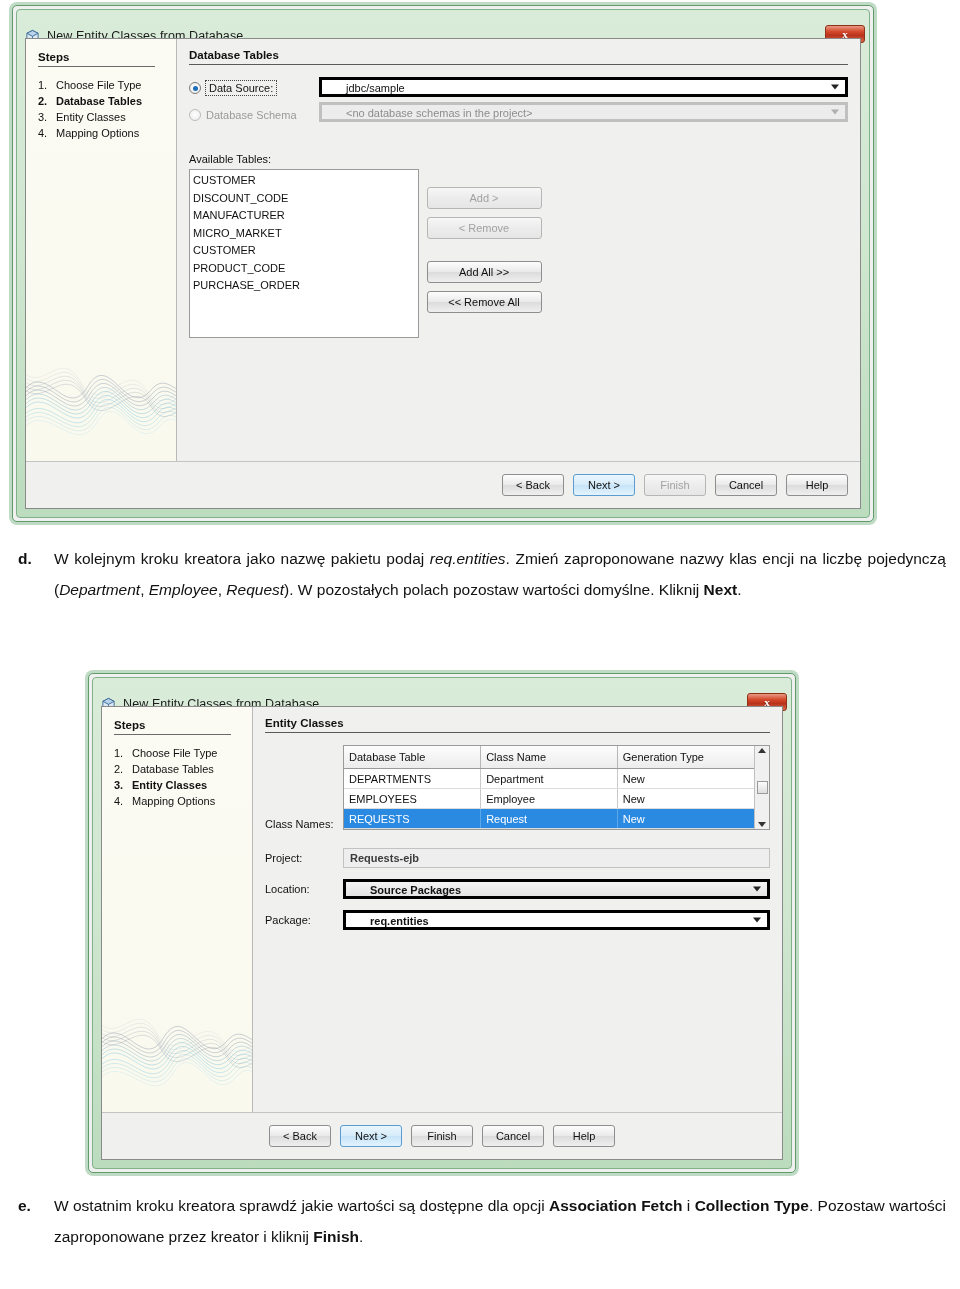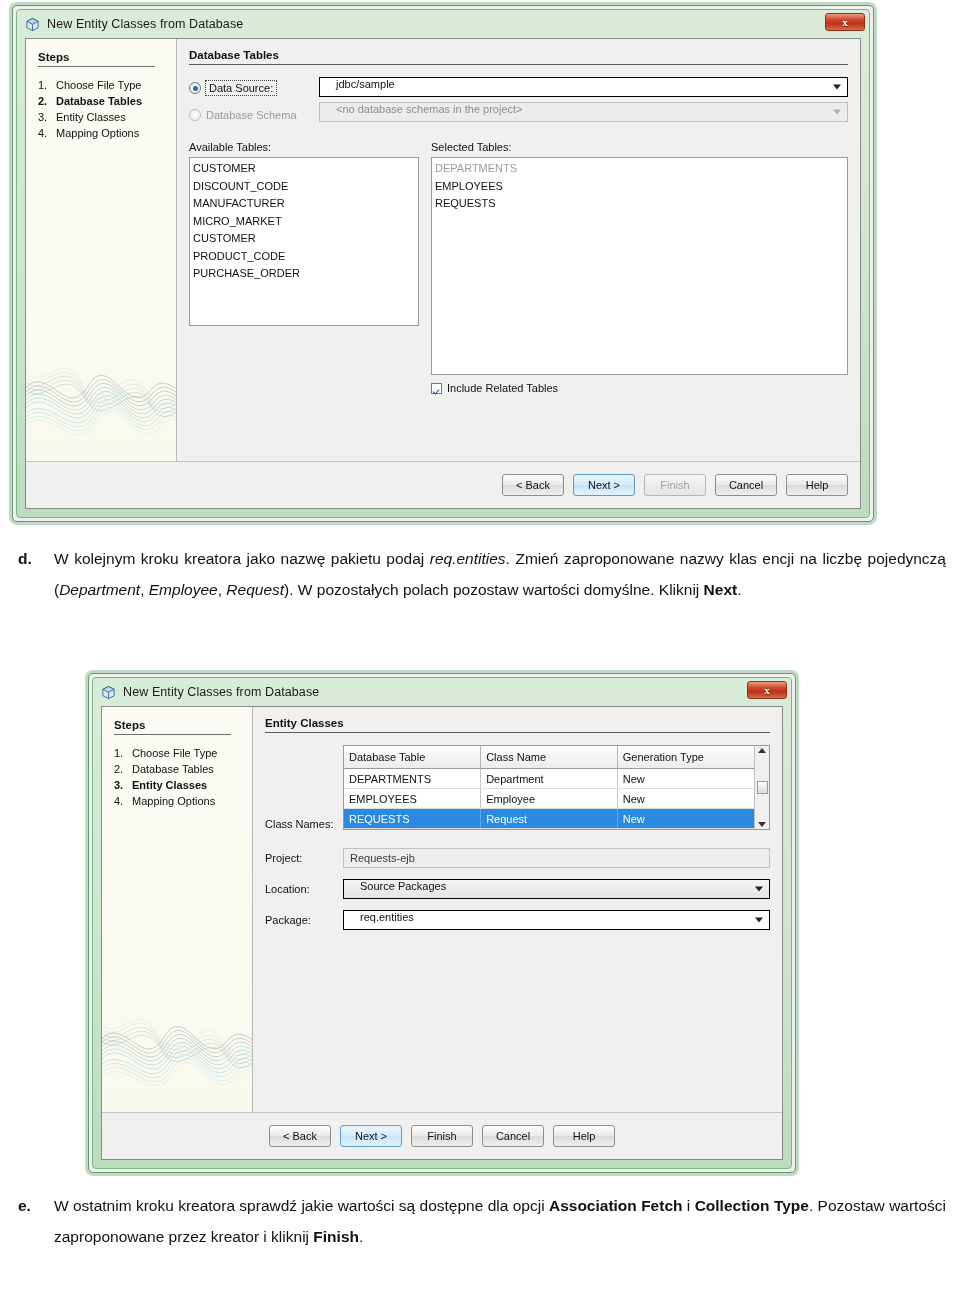--- a/index.html
+++ b/index.html
@@ -20,21 +20,21 @@
     overflow:hidden;
   }
   .dlg-inner{
     position:absolute; inset:3px;
     border:1px solid #7fb289;
     border-radius:4px;
     background:linear-gradient(to bottom,#d9ecd9 0%, #cfe6cf 48%, #bcdcbe 100%);
     box-sizing:border-box;
   }
   .titlebar{
-    position:absolute;left:0;right:0;top:0;height:28px;
+    position:absolute;left:0;right:0;top:12px;height:28px;
     display:flex;align-items:center;
     padding-left:8px;
     box-sizing:border-box;
   }
   .cube-icon{width:15px;height:15px;flex:none;margin-right:7px;}
   .title-text{
     font-size:12.5px;color:#1a1a1a;letter-spacing:.1px;white-space:nowrap;
   }
   .closebtn{
     position:absolute;top:3px;right:4px;
@@ -107,23 +107,23 @@
   }
   .radio.on::after{
     content:"";position:absolute;left:2.5px;top:2.5px;width:5px;height:5px;
     border-radius:50%;background:#1c6fb8;
   }
   .radio.off{border-color:#bdbdbd;}
   .radio-label{font-size:11px;color:#111;white-space:nowrap;}
   .radio-label.focus{outline:1px dotted #444;padding:1px 3px;}
   .radio-label.dim{color:#9a9a9a;}
   .combo{
-    height:20px;border:1px solid #000000;background:#fff;
-    display:flex;align-items:flex-start;box-sizing:border-box;
-    font-size:11px;color:#111;padding-left:16px;position:relative;
+    height:20px;border:3px solid #000000;background:#fff;
+    display:flex;align-items:flex-end;box-sizing:border-box;
+    font-size:11px;color:#111;padding-left:24px;position:relative;
   }
   .combo.grey{background:#ececec;color:#8d8d8d;border-color:#c0c0c0;}
   .combo .arrow{
     position:absolute;right:6px;top:50%;transform:translateY(-50%);
     width:0;height:0;border-left:4px solid transparent;border-right:4px solid transparent;
     border-top:5px solid #222;
   }
   .combo.grey .arrow{border-top-color:#b0b0b0;}
   .fieldlabel{font-size:11px;color:#111;}
   .listbox{
@@ -142,21 +142,21 @@
     border:solid #1d4f8c;border-width:0 1.6px 1.6px 0;transform:rotate(40deg);
   }
   .checkrow{font-size:11px;color:#111;display:flex;align-items:center;}
 
   
   #dlg1{left:12px;top:5px;width:862px;height:517px;}
   #dlg1 .main-pane{padding-left:12px;}
   .d1-grid{display:flex;gap:12px;}
   .d1-radiocol{width:118px;flex:none;}
   .d1-combocol{flex:1;min-width:0;}
-  .lists-row{display:flex;margin-top:10px;gap:12px;}
+  .lists-row{display:flex;margin-top:22px;}
   .avail-col{width:230px;flex:none;}
   .mid-col{width:130px;flex:none;display:flex;flex-direction:column;align-items:center;padding-top:34px;}
   .mid-col .btn{width:115px;margin-bottom:8px;}
   .sel-col{flex:1;min-width:0;}
 
   
   #dlg2{left:88px;top:673px;width:708px;height:500px;}
   .d2-desc{font-size:11px;color:#111;margin-bottom:11px;}
   .d2-classrow{display:flex;align-items:flex-end;}
   .d2-classrow .fieldlabel{width:78px;flex:none;padding-top:4px;}
@@ -176,21 +176,21 @@
     width:15px;flex:none;background:#f0f0f0;border-left:1px solid #c0c0c0;
     display:flex;flex-direction:column;align-items:center;justify-content:space-between;
     padding:2px 0;box-sizing:border-box;
   }
   .vs-arrow{width:0;height:0;border-left:4px solid transparent;border-right:4px solid transparent;}
   .vs-up{border-bottom:5px solid #333;}
   .vs-down{border-top:5px solid #333;}
   .vs-thumb{width:11px;height:13px;background:linear-gradient(to bottom,#fcfcfc,#dedede);border:1px solid #9a9a9a;box-sizing:border-box;}
   .d2-field{display:flex;align-items:center;margin-top:11px;}
   .d2-field .fieldlabel{width:78px;flex:none;}
-  .d2-field .ctl{flex:1;min-width:0;}
+  .d2-field .ctl{flex:1;min-width:0;font-weight:bold;}
   .roinput{
     height:20px;border:1px solid #c2c2c2;background:#eeeeee;color:#3b3b3b;
     font-size:11px;display:flex;align-items:center;padding-left:6px;box-sizing:border-box;
   }
   .combo.flat{background:linear-gradient(to bottom,#f4f4f4,#e4e4e4);}
 
   
   .prose{
     position:absolute;left:18px;right:14px;
     font-size:15.5px;line-height:31px;color:#111;
@@ -295,33 +295,27 @@
                 <div>CUSTOMER</div>
                 <div>DISCOUNT_CODE</div>
                 <div>MANUFACTURER</div>
                 <div>MICRO_MARKET</div>
                 <div>CUSTOMER</div>
                 <div>PRODUCT_CODE</div>
                 <div>PURCHASE_ORDER</div>
               </div>
             </div>
 
-
-            <div class="sel-col">
-              <div class="fieldlabel" style="margin-bottom:4px;">Selected Tables:</div>
-              <div class="listbox" style="height:218px;">
-                <div class="dimmed">DEPARTMENTS</div>
-                <div>EMPLOYEES</div>
-                <div>REQUESTS</div>
-              </div>
-              <div class="checkrow" style="margin-top:7px;">
-                <span class="check"></span>
-                <span>Include Related Tables</span>
-              </div>
-            </div>
+            <div class="mid-col">
+              <div class="btn disabled">Add &gt;</div>
+              <div class="btn disabled" style="margin-bottom:22px;">&lt; Remove</div>
+              <div class="btn">Add All &gt;&gt;</div>
+              <div class="btn">&lt;&lt; Remove All</div>
+            </div>
+
           </div>
         </div>
       </div>
 
       <div class="buttonbar">
         <div class="btn">&lt; Back</div>
         <div class="btn primary">Next &gt;</div>
         <div class="btn disabled">Finish</div>
         <div class="btn">Cancel</div>
         <div class="btn">Help</div>

